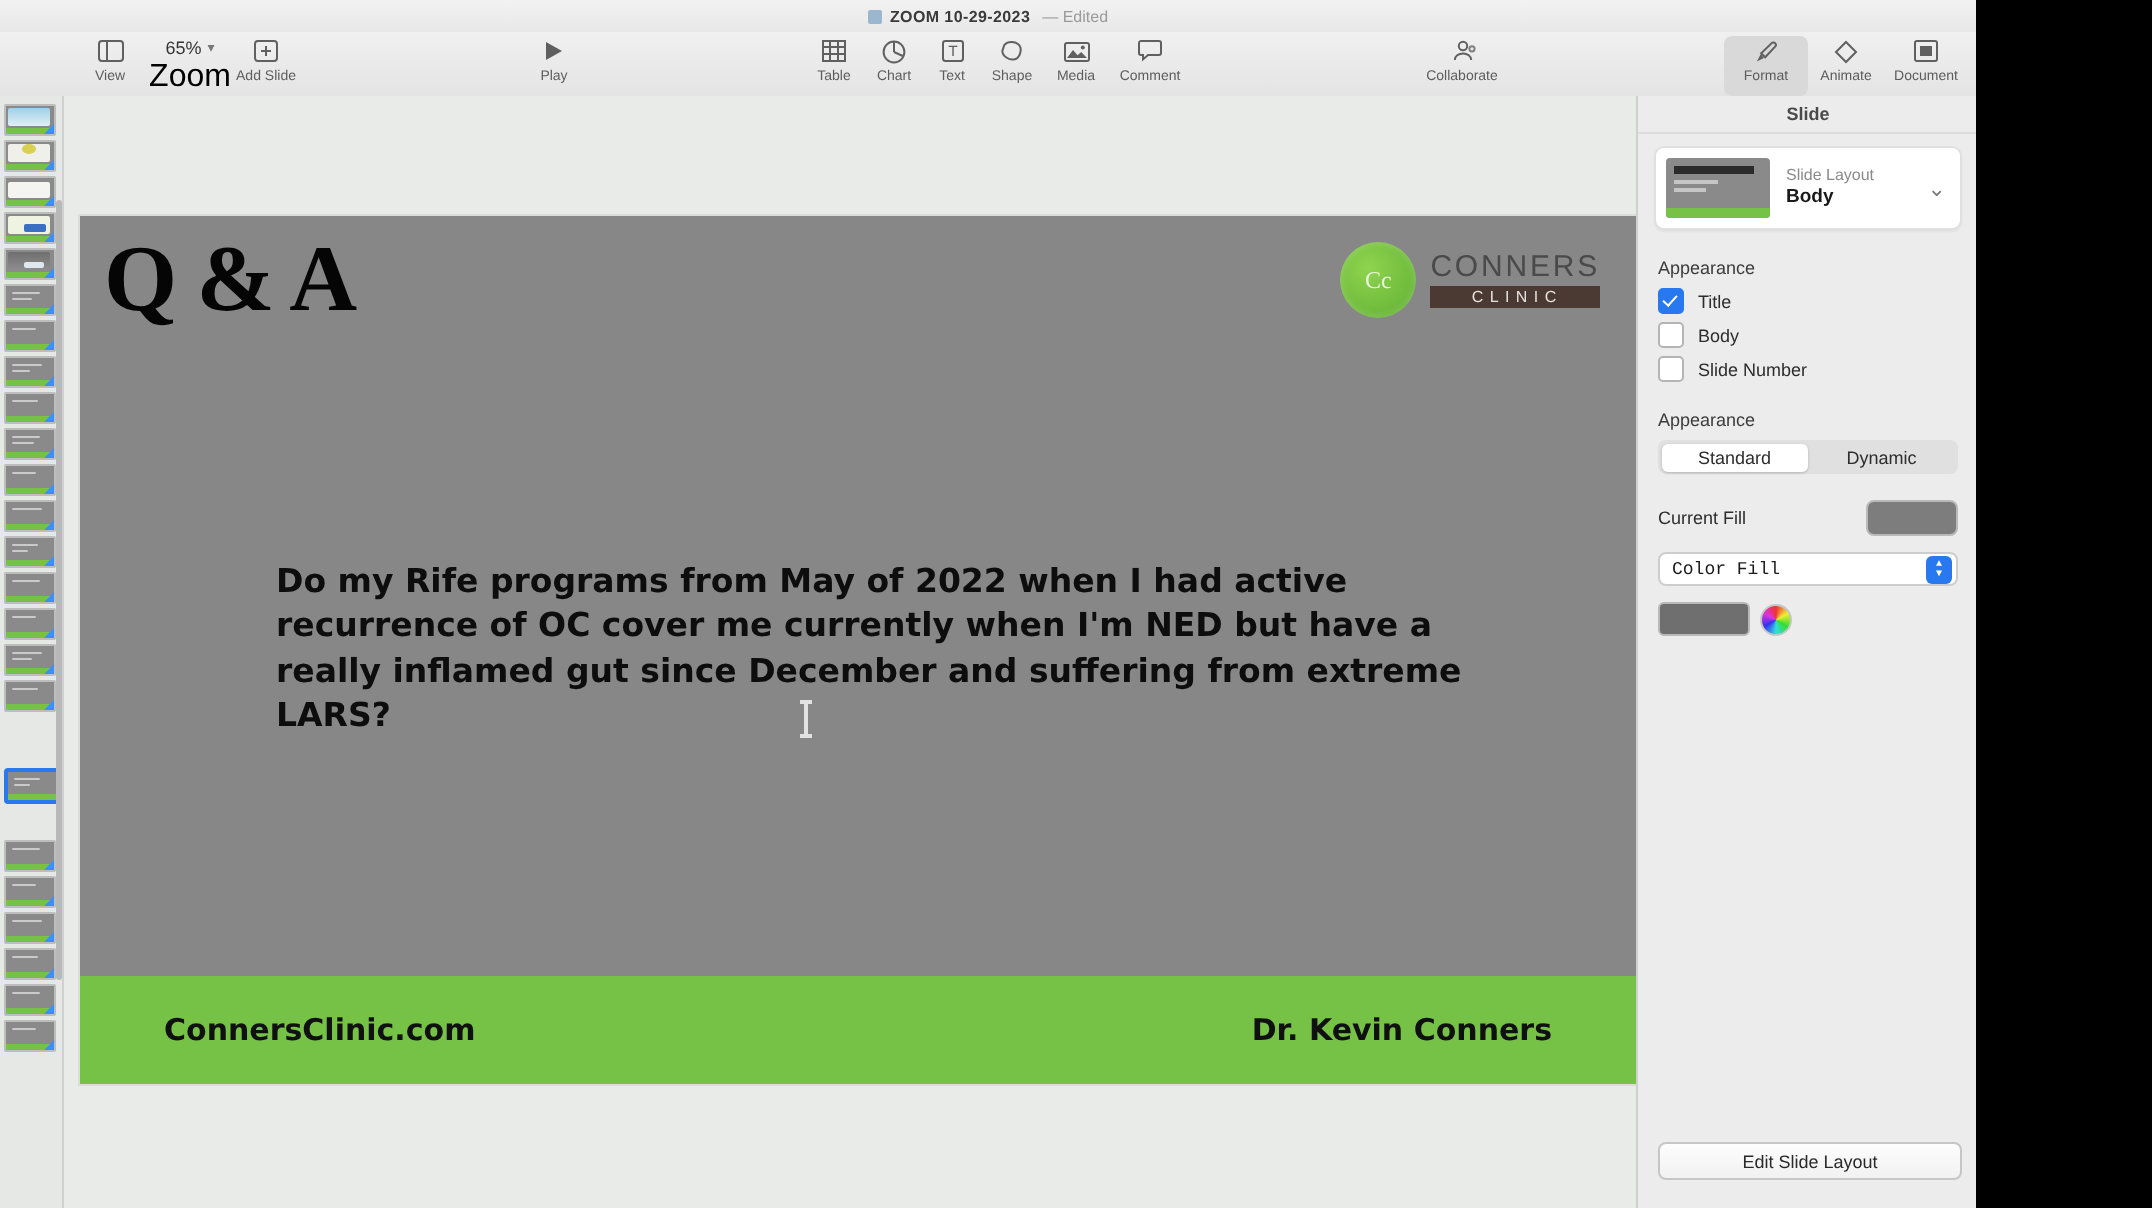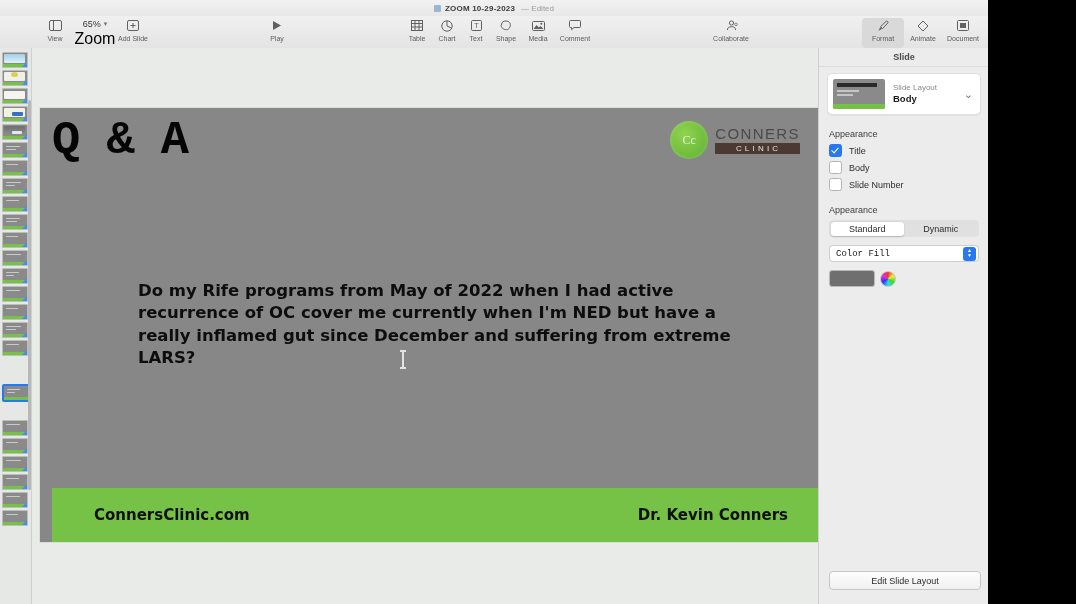--- a/index.html
+++ b/index.html
@@ -88,21 +88,21 @@
     background:#e9ebe9;
   }
   .slide{
     position:absolute;left:8px;top:60px;width:778px;height:434px;
     background:#878787;overflow:hidden;
     box-shadow:0 0 0 1px rgba(0,0,0,.06);
   }
   .qa-title{
     position:absolute;left:12px;top:9px;
     font-size:47px;font-weight:bold;color:#050505;letter-spacing:-1px;
-    font-family:Liberation Mono, monospace;
+    font-family:Liberation Serif, serif;
     line-height:1;
   }
   .logo{position:absolute;right:18px;top:12px;height:40px;display:flex;align-items:center;}
   .logo .disc{
     width:38px;height:38px;border-radius:50%;
     background:radial-gradient(circle at 38% 35%, #8fd44e 0%, #6cb93a 70%, #5aa52f 100%);
     display:flex;align-items:center;justify-content:center;
     font-family:Liberation Serif, serif;font-size:12px;color:#e8f3df;
     box-shadow:0 0 4px rgba(255,255,255,.25) inset;
   }
@@ -113,21 +113,21 @@
     text-align:center;padding:1px 2px 1px 4px;margin-top:1px;
   }
   .body-text{
     position:absolute;left:98px;top:172px;width:600px;
     font-size:16.5px;font-weight:bold;color:#0d0d0d;line-height:1.36;
     font-family:"DejaVu Sans", sans-serif;
   }
   .footer{
     position:absolute;left:0;bottom:0;width:100%;height:54px;background:#76c247;
     display:flex;align-items:center;justify-content:space-between;
-    padding:0 42px;box-sizing:border-box;margin-left:12px;
+    padding:0 42px;box-sizing:border-box;
   }
   .footer span{font-size:15px;font-weight:bold;color:#101010;font-family:"DejaVu Sans", sans-serif;}
   .text-cursor{
     position:absolute;left:362px;top:244px;width:2px;height:15px;
     background:#f2f2f2;opacity:.85;
   }
   .text-cursor:before{
     content:"";position:absolute;left:-2px;top:-2px;width:6px;height:2px;background:#f2f2f2;
   }
   .text-cursor:after{
@@ -561,20 +561,24 @@
       <span class="ctext">Slide Number</span>
     </div>
 
     <div class="sect-head">Appearance</div>
 
     <div class="seg">
       <div class="on">Standard</div>
       <div>Dynamic</div>
     </div>
 
+    <div class="fill-row">
+      <span class="flbl">Current Fill</span>
+      <span class="fill-swatch"></span>
+    </div>
 
     <div class="select">
       <span class="sval">Color Fill</span>
       <span class="stepper">
           <span>▲</span>
           <span>▼</span>
         </span>
     </div>
 
     <div class="color-row">

